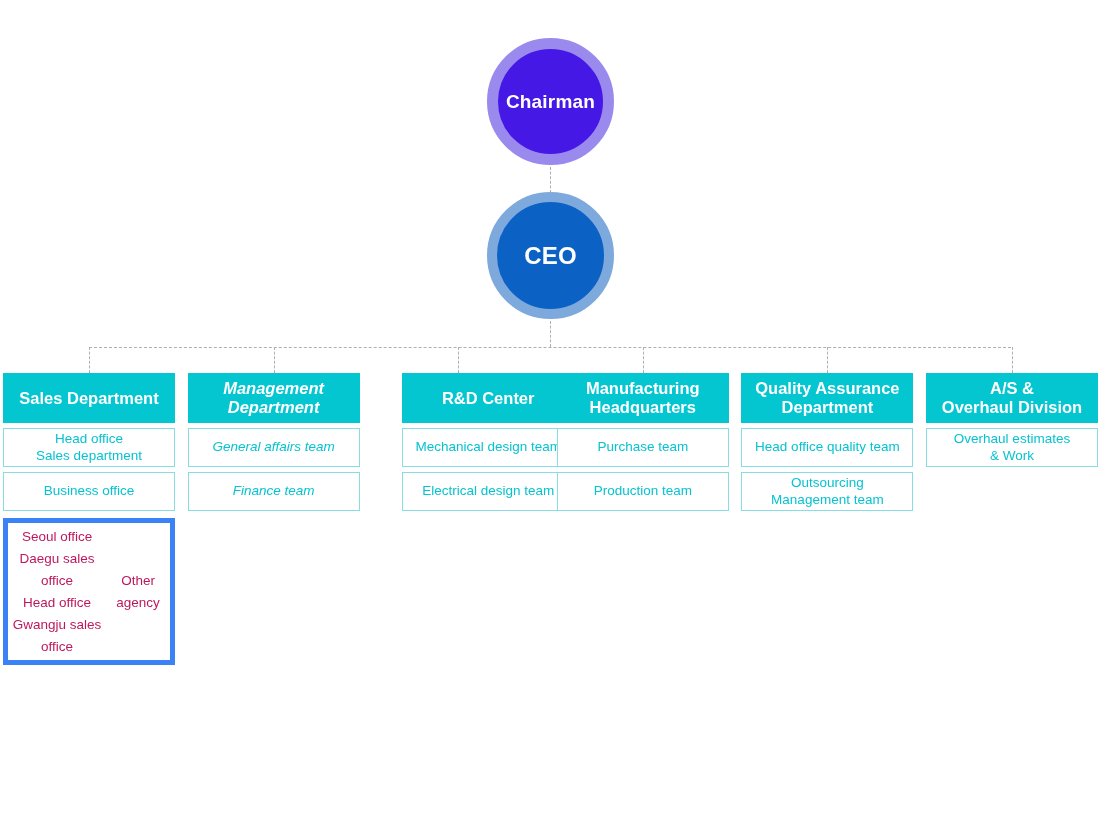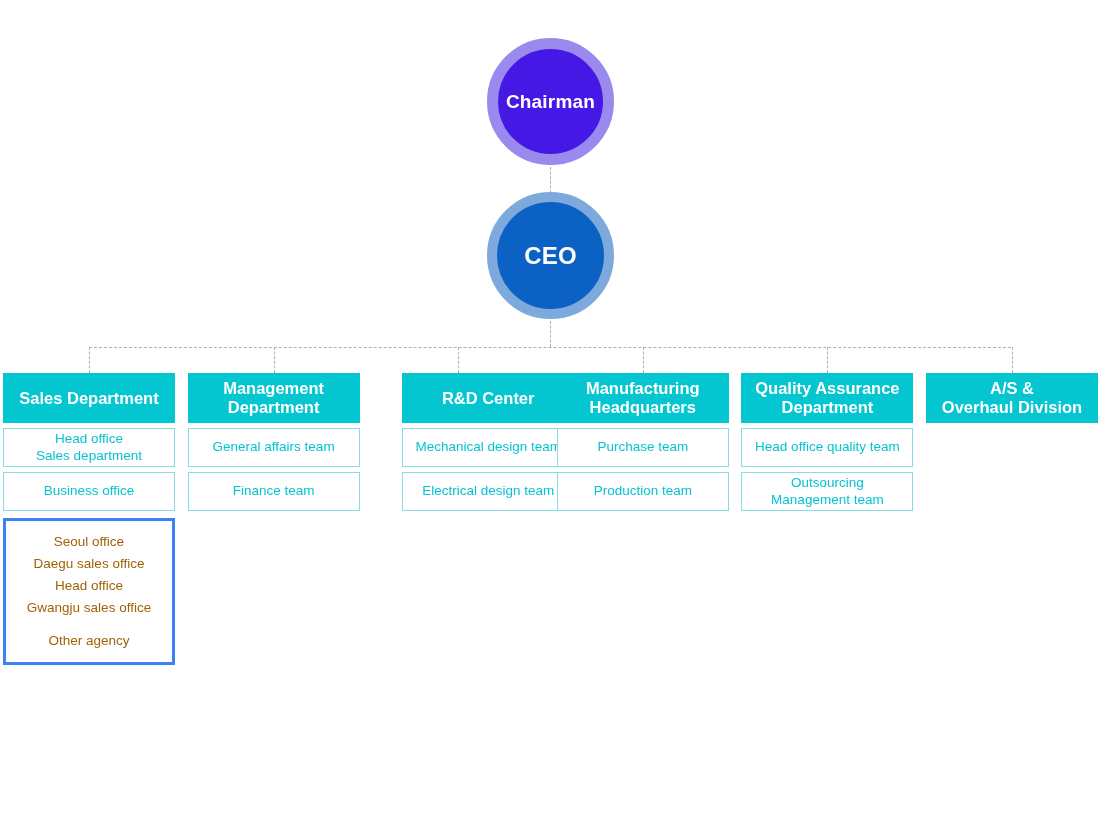--- a/index.html
+++ b/index.html
@@ -125,28 +125,28 @@
     padding: 0 3px;
   }
 
   
   #branch-office-box {
     position: absolute;
     left: 3px;
     top: 518px;
     width: 172px;
     height: 147px;
-    border: 3px solid #3b82f6;
+    border: 5px solid #3b82f6;
     background: #ffffff;
     box-sizing: border-box;
     display: flex;
-    flex-direction: column;
-    align-items: center;
-    justify-content: center;
-    color: #a16207;
+    flex-direction: row;
+    align-items: center;
+    justify-content: center;
+    color: #be185d;
     font-size: 13.5px;
     line-height: 1.63;
     text-align: center;
   }
   #branch-office-box .spacer-row {
     height: 11px;
   }
 </style>
 </head>
 <body>
@@ -164,21 +164,21 @@
   <div id="link-chairman-ceo" class="connector-v"></div>
   <div id="link-ceo-bus" class="connector-v"></div>
   <div id="bus-horizontal" class="connector-h"></div>
 
   <div id="columns-host">
       <div class="dept-column" style="left: 3px;">
         <div class="dept-header">Sales Department</div>
         <div class="team-box">Head office<br>Sales department</div>
         <div class="team-box">Business office</div>
       </div>
-      <div class="dept-column" style="left: 187.6px;">
+      <div class="dept-column" style="left: 187.6px; font-style: italic;">
         <div class="dept-header">Management<br>Department</div>
         <div class="team-box">General affairs team</div>
         <div class="team-box">Finance team</div>
       </div>
       <div class="dept-column" style="left: 372.2px; padding-left: 30px;">
         <div class="dept-header">R&amp;D Center</div>
         <div class="team-box">Mechanical design team</div>
         <div class="team-box">Electrical design team</div>
       </div>
       <div class="dept-column" style="left: 556.8px;">
@@ -186,20 +186,21 @@
         <div class="team-box">Purchase team</div>
         <div class="team-box">Production team</div>
       </div>
       <div class="dept-column" style="left: 741.4px;">
         <div class="dept-header">Quality Assurance<br>Department</div>
         <div class="team-box">Head office quality team</div>
         <div class="team-box">Outsourcing<br>Management team</div>
       </div>
       <div class="dept-column" style="left: 926px;">
         <div class="dept-header">A/S &amp;<br>Overhaul Division</div>
+        <div class="team-box">Overhaul estimates<br>&amp; Work</div>
       </div>
     </div>
 
   <div id="branch-office-box">
     <div>
       <div>Seoul office</div>
       <div>Daegu sales office</div>
       <div>Head office</div>
       <div>Gwangju sales office</div>
     </div>

